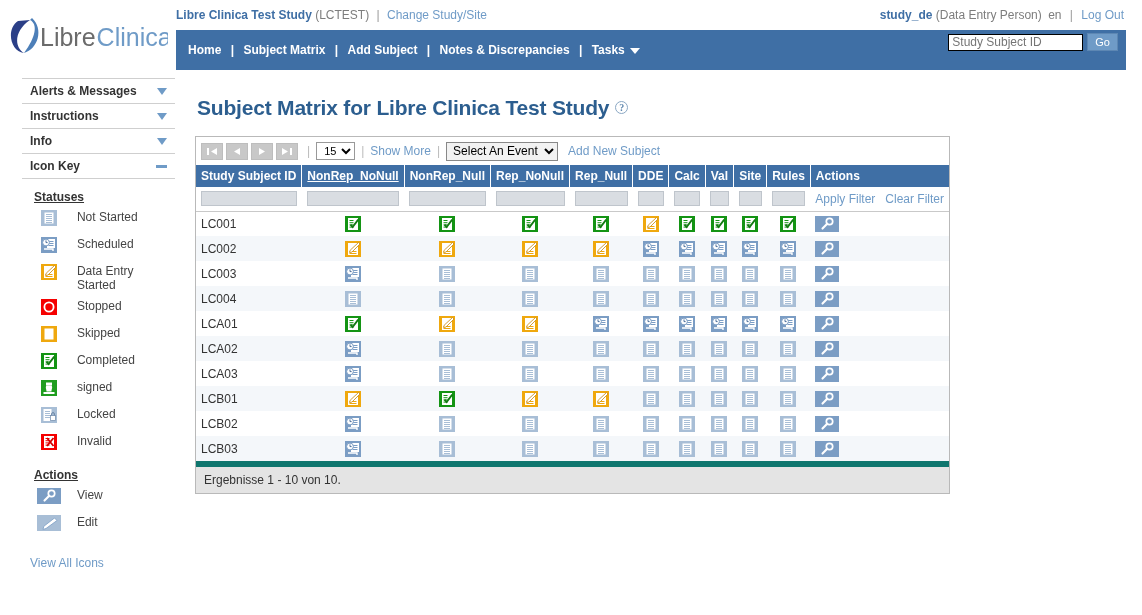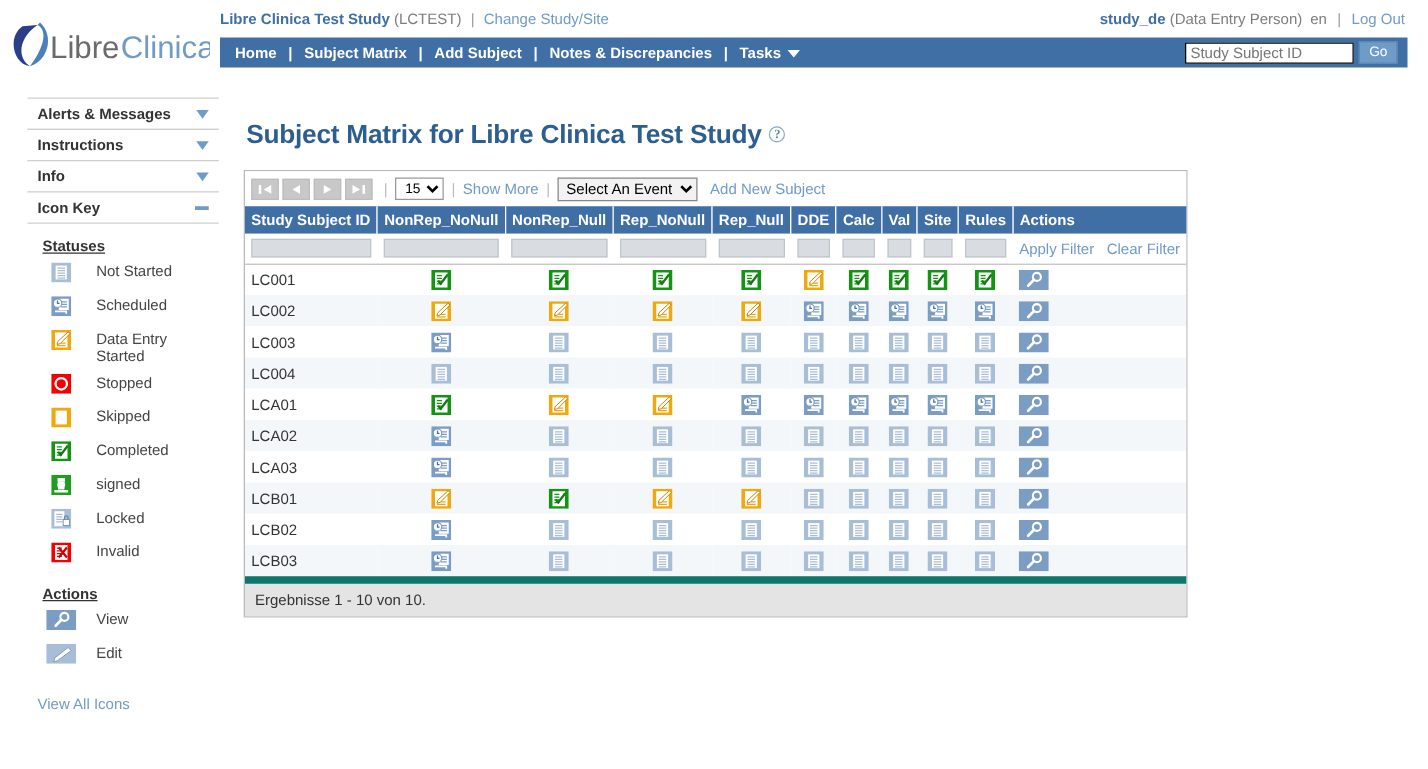--- a/index.html
+++ b/index.html
@@ -38,21 +38,21 @@
   }
   #user-line .uname { color: #3f6fa5; font-weight: bold; }
   #user-line .urole { color: #7d7d7d; }
   #user-line .lang { color: #7d7d7d; margin-left: 3px;}
   #user-line .sep { color: #9a9a9a; margin: 0 5px; }
   #user-line .lnk { color: #6f9bc7; text-decoration: none; }
 
   
   #navbar {
     position: absolute; left: 176px; top: 30px;
-    width: 950px; height: 24px;
+    width: 950px; height: 40px;
     background: #3f6fa5;
     display: flex; align-items: center;
   }
   #navlinks { padding-left: 12px; white-space: nowrap; }
   #navlinks a {
     color: #ffffff; text-decoration: none;
     font-weight: bold; font-size: 12px;
   }
   #navlinks .nsep { color: #ffffff; margin: 0 6px; font-weight: bold; }
   .caret-down {
@@ -446,21 +446,21 @@
         <a href="#" class="tb-link">Show More</a>
         <span class="tb-sep">|</span>
         <select id="eventsel"><option value="Select An Event">Select An Event</option></select>
         <a href="#" class="tb-link" style="margin-left:10px;">Add New Subject</a>
       </div>
 
       <table class="matrix">
         <thead>
           <tr id="head-row">
               <th style="width: 105px;">Study Subject ID</th>
-              <th style="width: 100px;">NonRep_NoNull</th>
+              <th style="width: 100px; text-decoration: underline;">NonRep_NoNull</th>
               <th style="width: 82px;">NonRep_Null</th>
               <th style="width: 82px;">Rep_NoNull</th>
               <th style="width: 65px;">Rep_Null</th>
               <th style="width: 33px;">DDE</th>
               <th style="width: 33px;">Calc</th>
               <th style="width: 29px;">Val</th>
               <th style="width: 31px;">Site</th>
               <th style="width: 37px;">Rules</th>
               <th>Actions</th>
             </tr>

